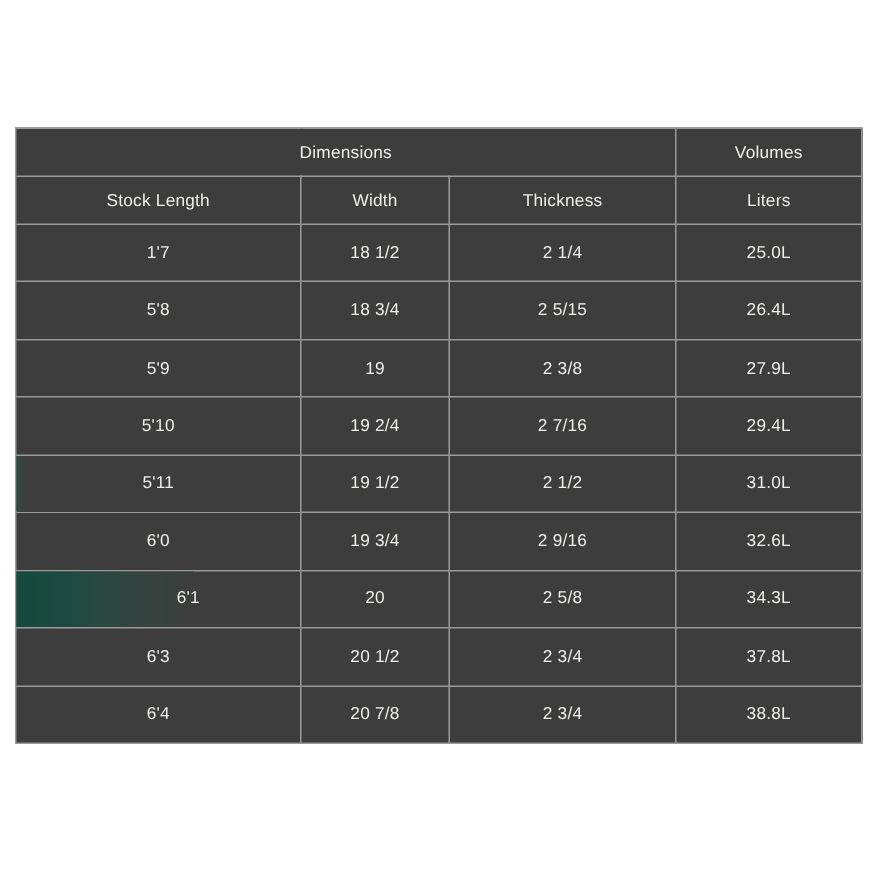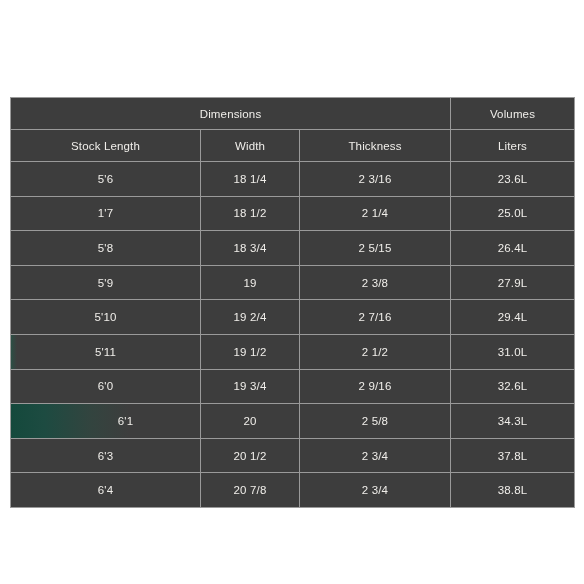--- a/index.html
+++ b/index.html
@@ -15,21 +15,21 @@
   }
   .page {
     position: relative;
     width: 584px;
     height: 584px;
     background: #ffffff;
   }
   .spec-table-wrap {
     position: absolute;
     left: 10px;
-    top: 97px;
+    top: 85px;
     width: 564px;
     height: 411px;
   }
   table.spec-table {
     width: 564px;
     height: 411px;
     border-collapse: collapse;
     table-layout: fixed;
     background: #3d3d3d;
     border: 1px solid #9a9a9a;
@@ -121,26 +121,20 @@
           <th>
             <span class="cell-txt">Thickness</span>
           </th>
           <th>
             <span class="cell-txt">Liters</span>
           </th>
         </tr>
       </thead>
       <tbody>
 
-        <tr>
-          <td><span class="cell-txt">5'6</span></td>
-          <td><span class="cell-txt">18 1/4</span></td>
-          <td><span class="cell-txt">2 3/16</span></td>
-          <td><span class="cell-txt">23.6L</span></td>
-        </tr>
 
         <tr>
           <td><span class="cell-txt">1'7</span></td>
           <td><span class="cell-txt">18 1/2</span></td>
           <td><span class="cell-txt">2 1/4</span></td>
           <td><span class="cell-txt">25.0L</span></td>
         </tr>
 
         <tr>
           <td><span class="cell-txt">5'8</span></td>

